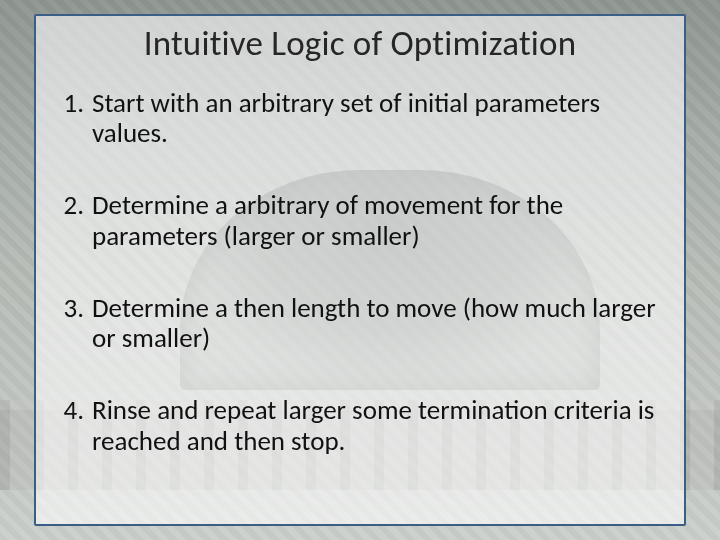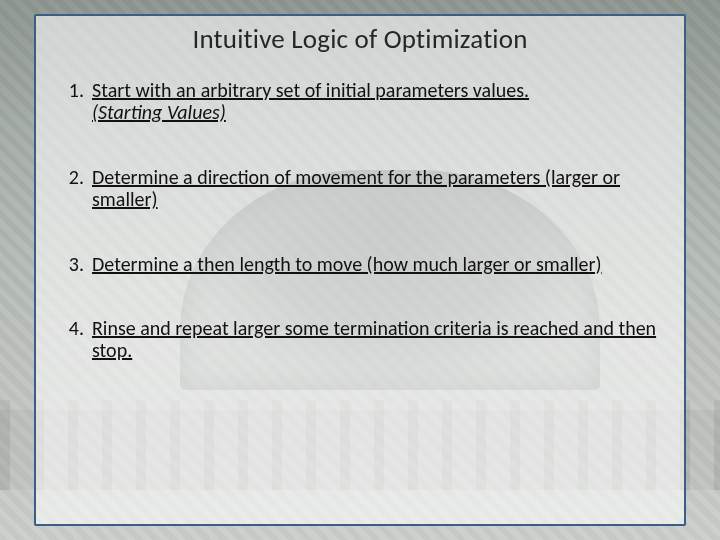--- a/index.html
+++ b/index.html
@@ -51,41 +51,40 @@
   .slide {
     position: absolute;
     top: 14px; left: 34px;
     width: 652px; height: 512px;
     background: rgba(255,255,255,0.58);
     border: 2.5px solid #3b5e86;
     border-radius: 2px;
     padding: 4px 18px 8px 18px;
   }
   .title {
-    font-size: 27px;
+    font-size: 35px;
     color: #262626;
     text-align: center;
     margin: 2px 0 24px 0;
     font-weight: 400;
     letter-spacing: 0.2px;
   }
   ol.points {
     list-style: none;
     counter-reset: item;
     padding-left: 34px;
   }
   ol.points > li {
     counter-increment: item;
     position: relative;
-    font-size: 20px;
+    font-size: 27px;
     line-height: 1.12;
     color: #111;
     margin-bottom: 42px;
     padding-left: 4px;
-    text-decoration: underline;
   }
   ol.points > li::before {
     content: counter(item) ".";
     position: absolute;
     left: -30px;
     top: 0;
     width: 26px;
     text-align: right;
     color: #111;
   }
@@ -99,24 +98,23 @@
 
 <div class="bg"></div>
 <div class="archway"></div>
 <div class="railing"></div>
 
 <div class="slide">
   <h1 class="title">Intuitive Logic of Optimization</h1>
   <ol class="points">
     <li>
       <span>Start with an arbitrary set of initial parameters values.</span>
-      <span class="subnote">(Starting Values)</span>
     </li>
     <li>
-      <span>Determine a direction of movement for the parameters (larger or smaller)</span>
+      <span>Determine a arbitrary of movement for the parameters (larger or smaller)</span>
     </li>
     <li>
       <span>Determine a then length to move (how much larger or smaller)</span>
     </li>
     <li>
       <span>Rinse and repeat larger some termination criteria  is reached and then stop.</span>
     </li>
   </ol>
 </div>
 

